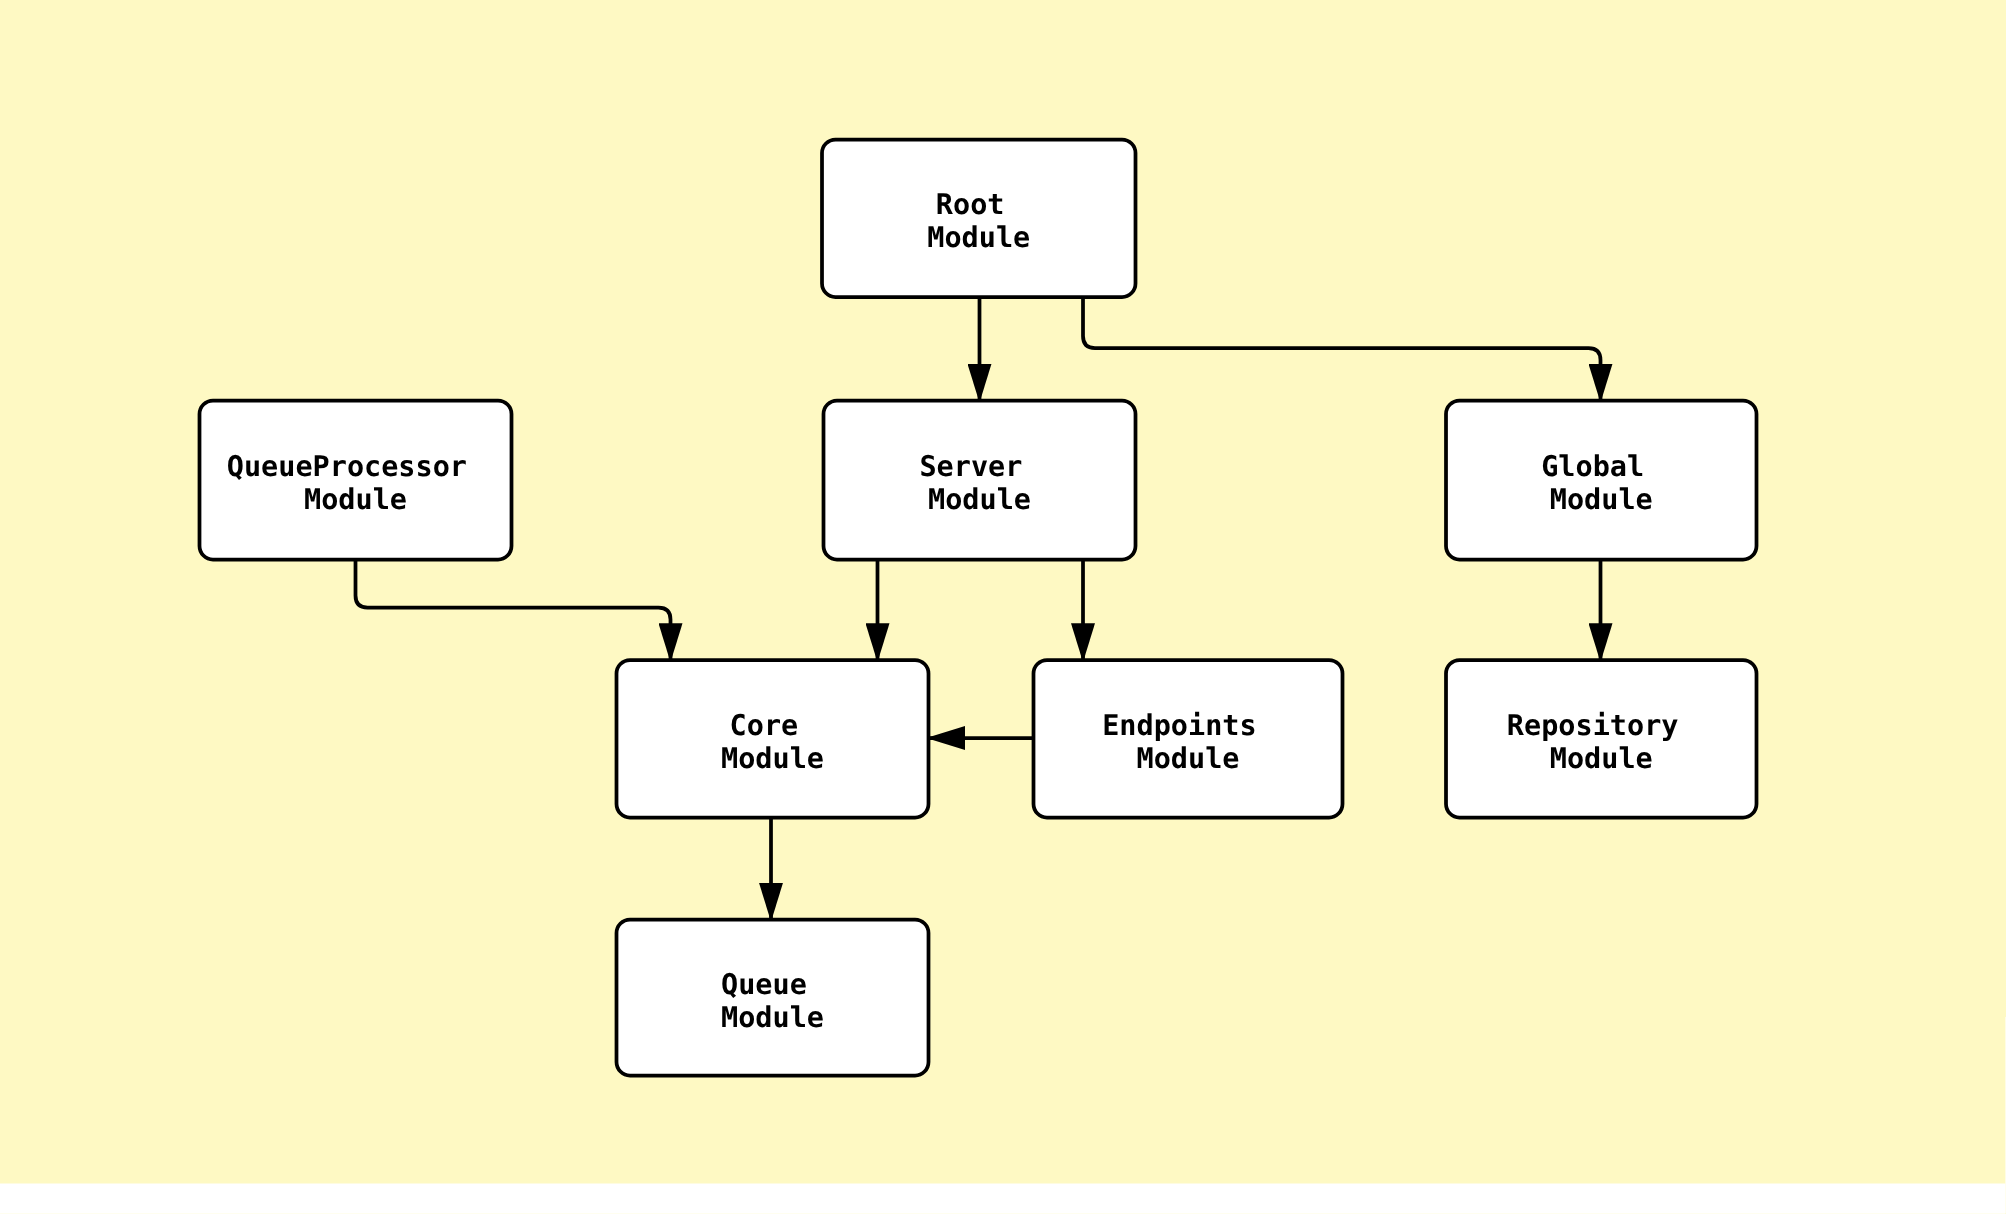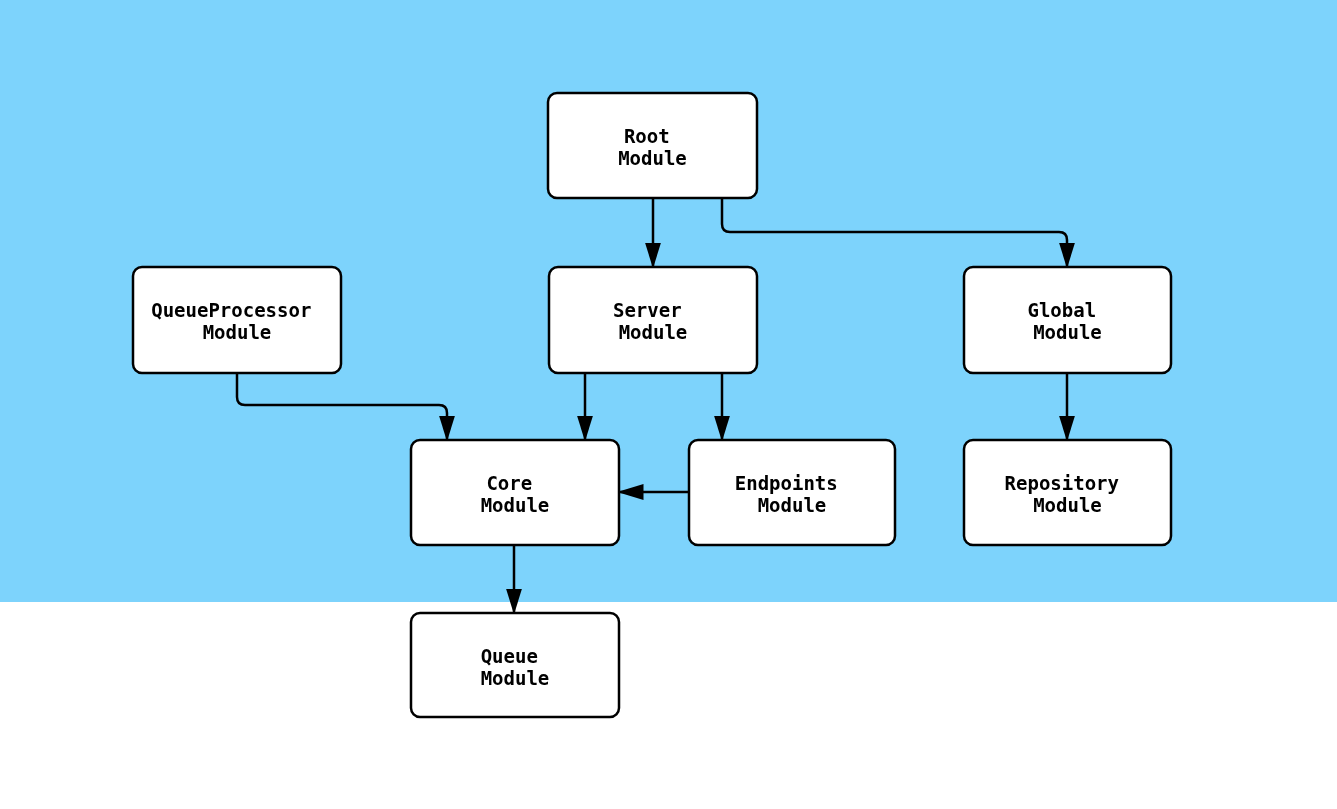--- a/index.html
+++ b/index.html
@@ -7,22 +7,22 @@
     padding: 0;
     width: 1337px;
     height: 809px;
     background: #ffffff;
     overflow: hidden;
     font-family: "DejaVu Sans Mono", monospace;
   }
   .canvas {
     position: relative;
     width: 1337px;
-    height: 602px;
-    background: #7dd3fc;
+    height: 789px;
+    background: #fef9c3;
   }
   svg { display: block; }
   .node-box {
     fill: #ffffff;
     stroke: #000000;
     stroke-width: 2.5;
   }
   .edge {
     fill: none;
     stroke: #000000;

